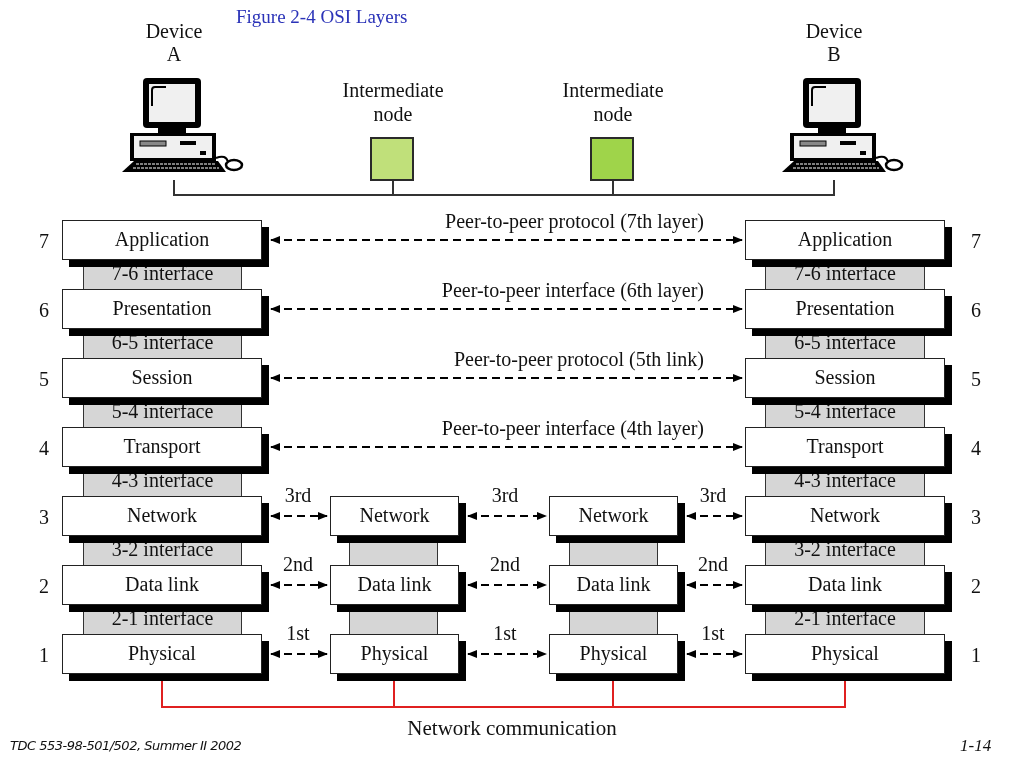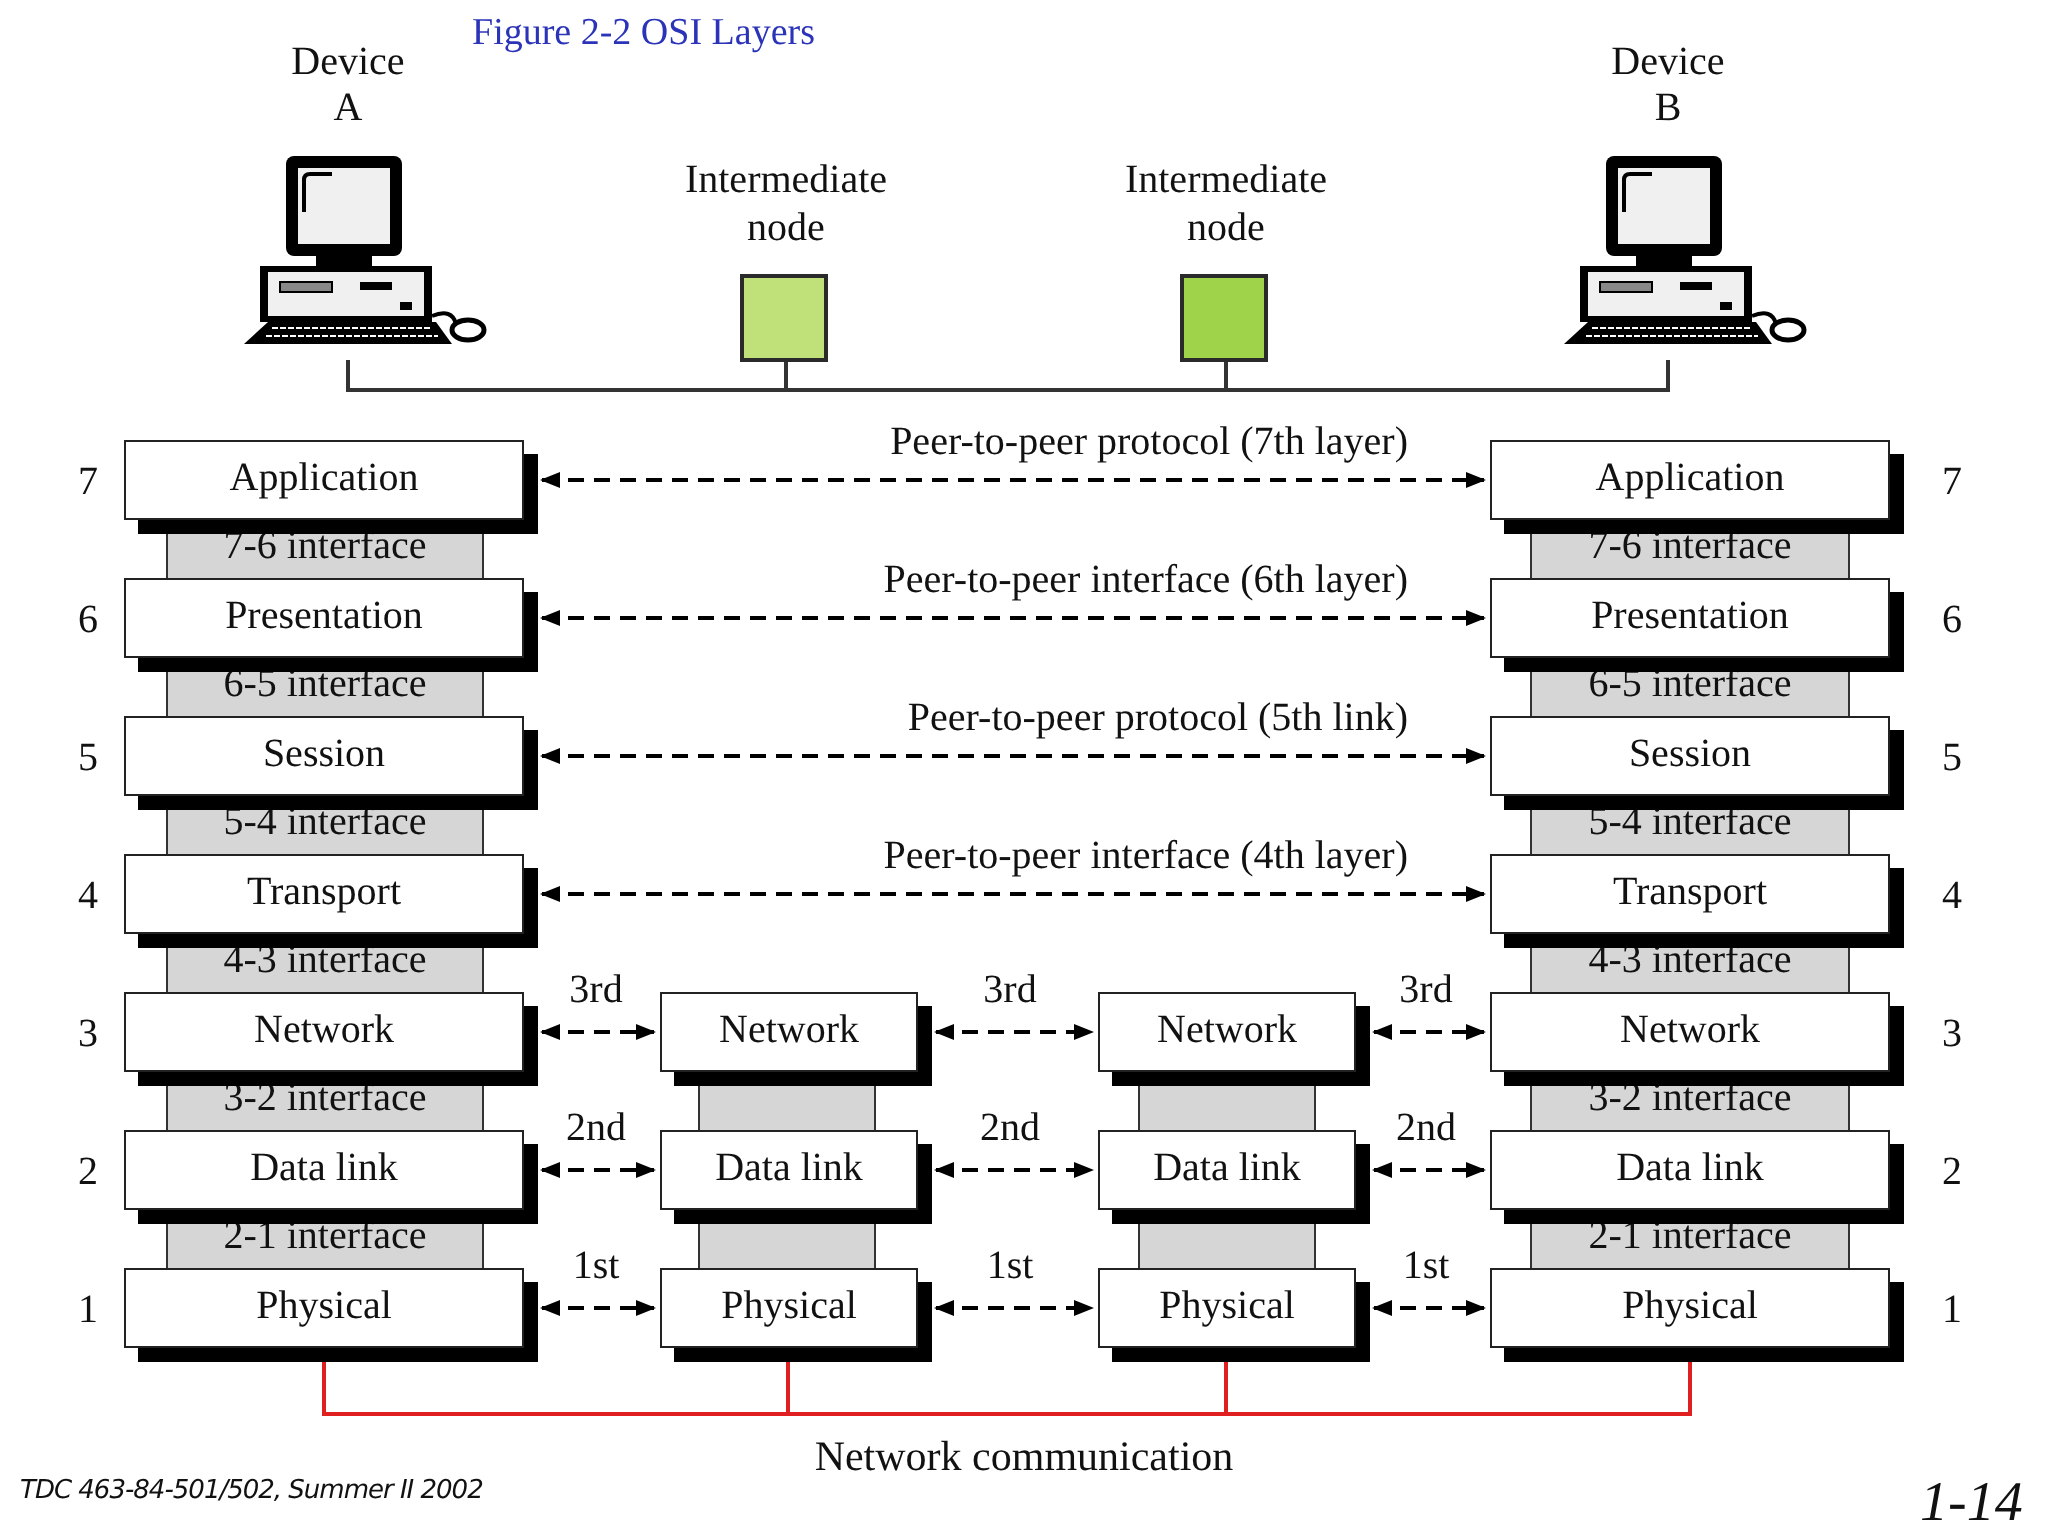--- a/index.html
+++ b/index.html
@@ -16,28 +16,28 @@
            box-shadow:7px 7px 0 #000; font-size:20px; text-align:center;
            line-height:37px; height:40px; z-index:3; }
   .iface { background:#d6d6d6; border-left:1.5px solid #333; border-right:1.5px solid #333;
            box-sizing:border-box; font-size:20px; text-align:center; line-height:27px;
            height:29px; z-index:2; }
   .num { font-size:20px; width:20px; text-align:center; line-height:24px; }
   .peer { font-size:20px; white-space:nowrap; text-align:right; width:400px; }
   .hop { font-size:20px; width:60px; text-align:center; }
   .footer-left { left:10px; top:738px; font-family:"DejaVu Sans", sans-serif; font-style:italic;
                  font-size:13px; letter-spacing:-0.5px; white-space:nowrap; }
-  .footer-right { left:960px; top:736px; font-style:italic; font-size:28px; }
+  .footer-right { left:960px; top:736px; font-style:italic; font-size:17px; }
   .physcom { left:312px; top:716px; width:400px; text-align:center; font-size:21px; }
   .red { background:#e02020; }
 </style>
 </head>
 <body>
 
-<div class="abs title">Figure  2-2 OSI Layers</div>
+<div class="abs title">Figure  2-4 OSI Layers</div>
 
 <div class="abs devlabel" style="left:114px; top:20px;">
   <div>Device</div>
   <div>A</div>
 </div>
 <svg class="abs" style="left:118px; top:76px;" width="126" height="100" viewBox="0 0 126 100">
   <rect x="25" y="2" width="58" height="50" rx="4" fill="#000"></rect>
   <rect x="31" y="8" width="46" height="38" fill="#f0f0f0"></rect>
   <path d="M34 30 L34 14 Q34 11 37 11 L48 11" stroke="#000" stroke-width="2" fill="none"></path>
   <rect x="40" y="52" width="28" height="5" fill="#000"></rect>
@@ -210,14 +210,14 @@
 </svg>
 
 <div class="abs red" style="left:161px; top:681px; width:2px; height:27px;"></div>
 <div class="abs red" style="left:393px; top:681px; width:2px; height:27px;"></div>
 <div class="abs red" style="left:612px; top:681px; width:2px; height:27px;"></div>
 <div class="abs red" style="left:844px; top:681px; width:2px; height:27px;"></div>
 <div class="abs red" style="left:161px; top:706px; width:685px; height:2px;"></div>
 
 <div class="abs physcom">Network communication</div>
 
-<div class="abs footer-left">TDC 463-84-501/502, Summer II 2002</div>
+<div class="abs footer-left">TDC 553-98-501/502, Summer II 2002</div>
 <div class="abs footer-right">1-14</div>
 
 </body></html>

